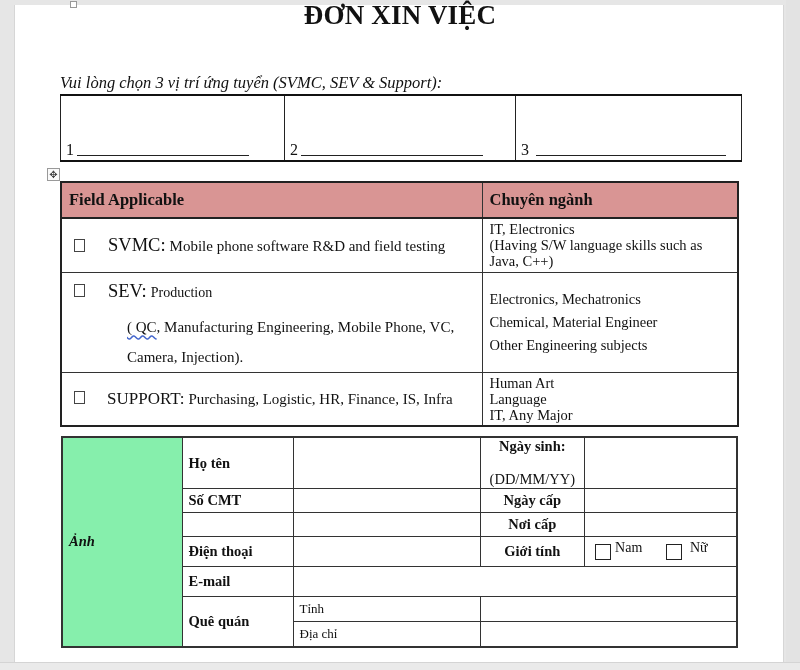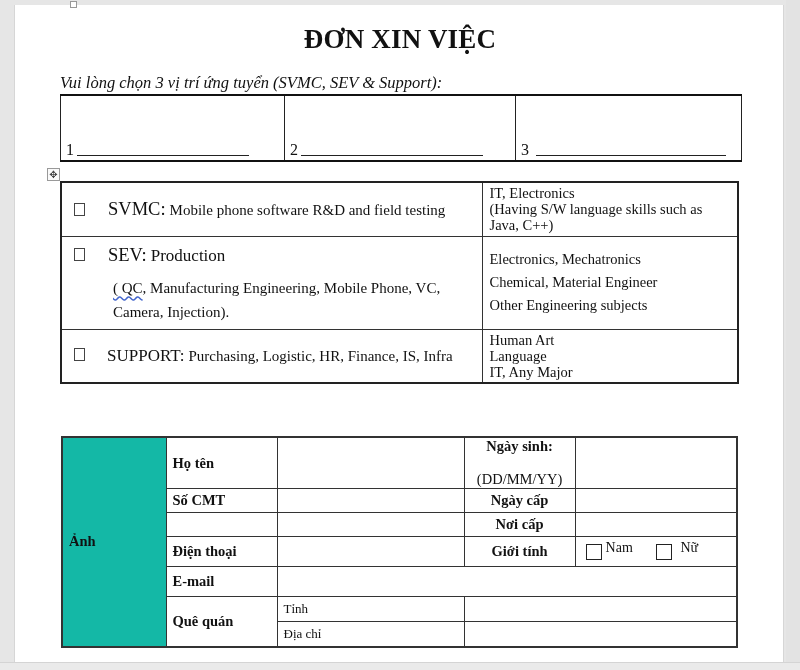--- a/index.html
+++ b/index.html
@@ -25,21 +25,21 @@
   .scroll-strip {
     position: absolute; right: 0; top: 0; width: 14px; height: 670px;
     background: #e3e3e3;
   }
   .bottom-strip {
     position: absolute; left: 0; bottom: 0; width: 800px; height: 8px;
     background: #eaeaea; border-top: 1px solid #d4d4d4;
   }
 
   .title {
-    position: absolute; left: 0; top: 24px; width: 800px;
+    position: absolute; left: 0; top: 0; width: 800px;
     text-align: center;
     font-weight: bold; font-size: 27px; letter-spacing: 0.2px;
   }
   .instruction {
     position: absolute; left: 60px; top: 73px;
     font-style: italic; font-size: 16.5px;
   }
 
   
   .choice-table {
@@ -92,43 +92,44 @@
   .row-support { height: 50px; }
   .cell-field { padding: 0 8px 0 12px; position: relative; }
   .checkbox-glyph {
     display: inline-block; width: 11px; height: 13px;
     border: 1px solid #444; vertical-align: middle;
     margin-right: 23px; position: relative; top: -2px;
   }
   .big { font-size: 18.5px; }
   .small { font-size: 15px; }
   .sev-line1 { margin-top: 8px; }
-  .sev-detail { font-size: 15px; line-height: 24px; margin-left: 39px; margin-top: 10px; }
+  .sev-detail { font-size: 15px; line-height: 30px; margin-left: 53px; margin-top: 10px; }
   .sev-qc { text-decoration: underline wavy #4466cc; text-underline-offset: 3px; }
   .cell-major { padding: 2px 8px 2px 7px; font-size: 14.5px; line-height: 16px; }
   .cell-major.spaced { line-height: 23px; }
 
   
   .info-table {
     position: absolute; left: 61px; top: 436px;
     width: 677px;
     border-collapse: collapse;
     border: 2px solid #333;
     font-size: 14.5px;
   }
   .info-table td {
     border: 1px solid #333;
     vertical-align: middle;
     padding: 0 6px;
   }
   .photo-cell {
-    background: #14b8a6;
-    width: 104px;
+    background: #86efac;
+    width: 120px;
     font-weight: bold;
     padding-left: 5px;
+    font-style: italic;
   }
   .lbl { font-weight: bold; width: 111px; }
   .lbl-right { font-weight: bold; text-align: center; width: 103px; }
   .lbl-small { font-size: 13px; width: 58px; padding-left: 5px; }
   .dob-note { font-weight: normal; display: block; margin-top: 16px; }
   .gender-box {
     display: inline-block; width: 16px; height: 16px;
     border: 1px solid #222; vertical-align: middle;
   }
   .gender-label { font-size: 14px; vertical-align: top; margin-left: 4px; position: relative; top: -3px; }
@@ -163,36 +164,40 @@
       <span class="choice-num">3</span><span class="choice-line" style="width:190px;margin-left:4px"></span>
     </td>
   </tr>
 </tbody>
   </table>
 
 <div class="table-move-handle">✥</div>
 
 <table class="field-table">
   <tbody>
+      <tr>
+    <th class="fcol">Field Applicable</th>
+    <th>Chuyên ngành</th>
+  </tr>
   <tr class="row-svmc">
     <td class="fcol cell-field">
       <span class="checkbox-glyph"></span><span class="big">SVMC:</span>
       <span class="small">Mobile phone software R&amp;D and field testing</span>
     </td>
     <td class="cell-major">
       <div>IT, Electronics</div>
       <div>(Having S/W language skills such as</div>
       <div>Java, C++)</div>
     </td>
   </tr>
   <tr class="row-sev">
     <td class="fcol cell-field" style="vertical-align:top">
       <div class="sev-line1">
         <span class="checkbox-glyph"></span><span class="big">SEV:</span>
-        <span class="big" style="font-size:17px">Production</span>
+        <span class="big" style="font-size:14px">Production</span>
       </div>
       <div class="sev-detail"><span class="sev-qc">( QC</span><span>, Manufacturing Engineering, Mobile Phone, VC, Camera, Injection).</span></div>
     </td>
     <td class="cell-major spaced">
       <div>Electronics, Mechatronics</div>
       <div>Chemical, Material Engineer</div>
       <div>Other Engineering subjects</div>
     </td>
   </tr>
   <tr class="row-support">

